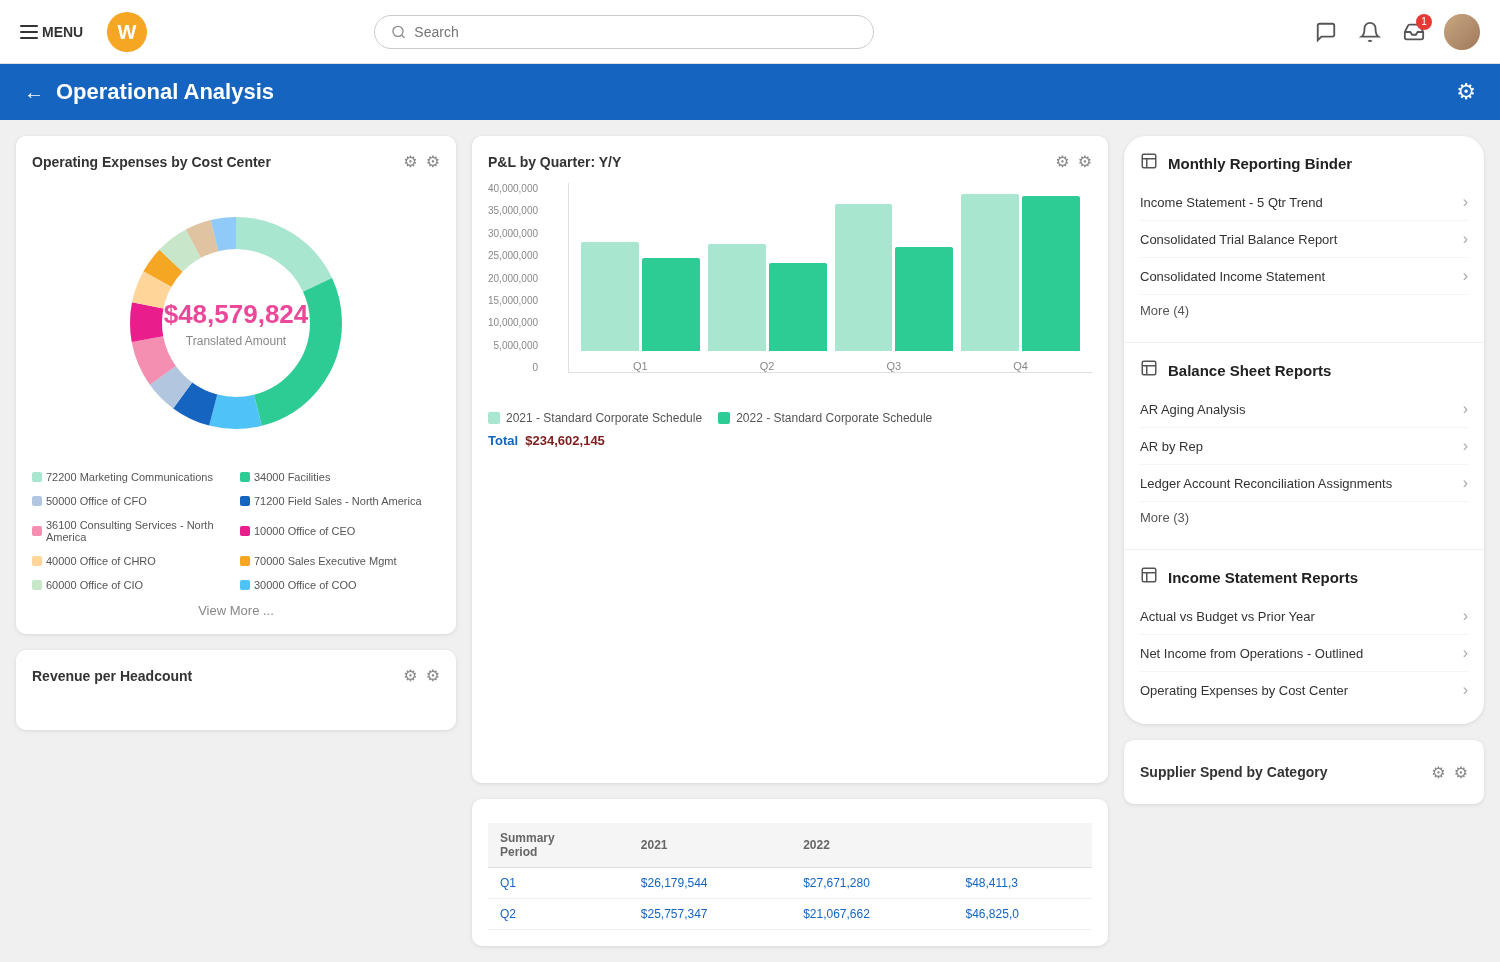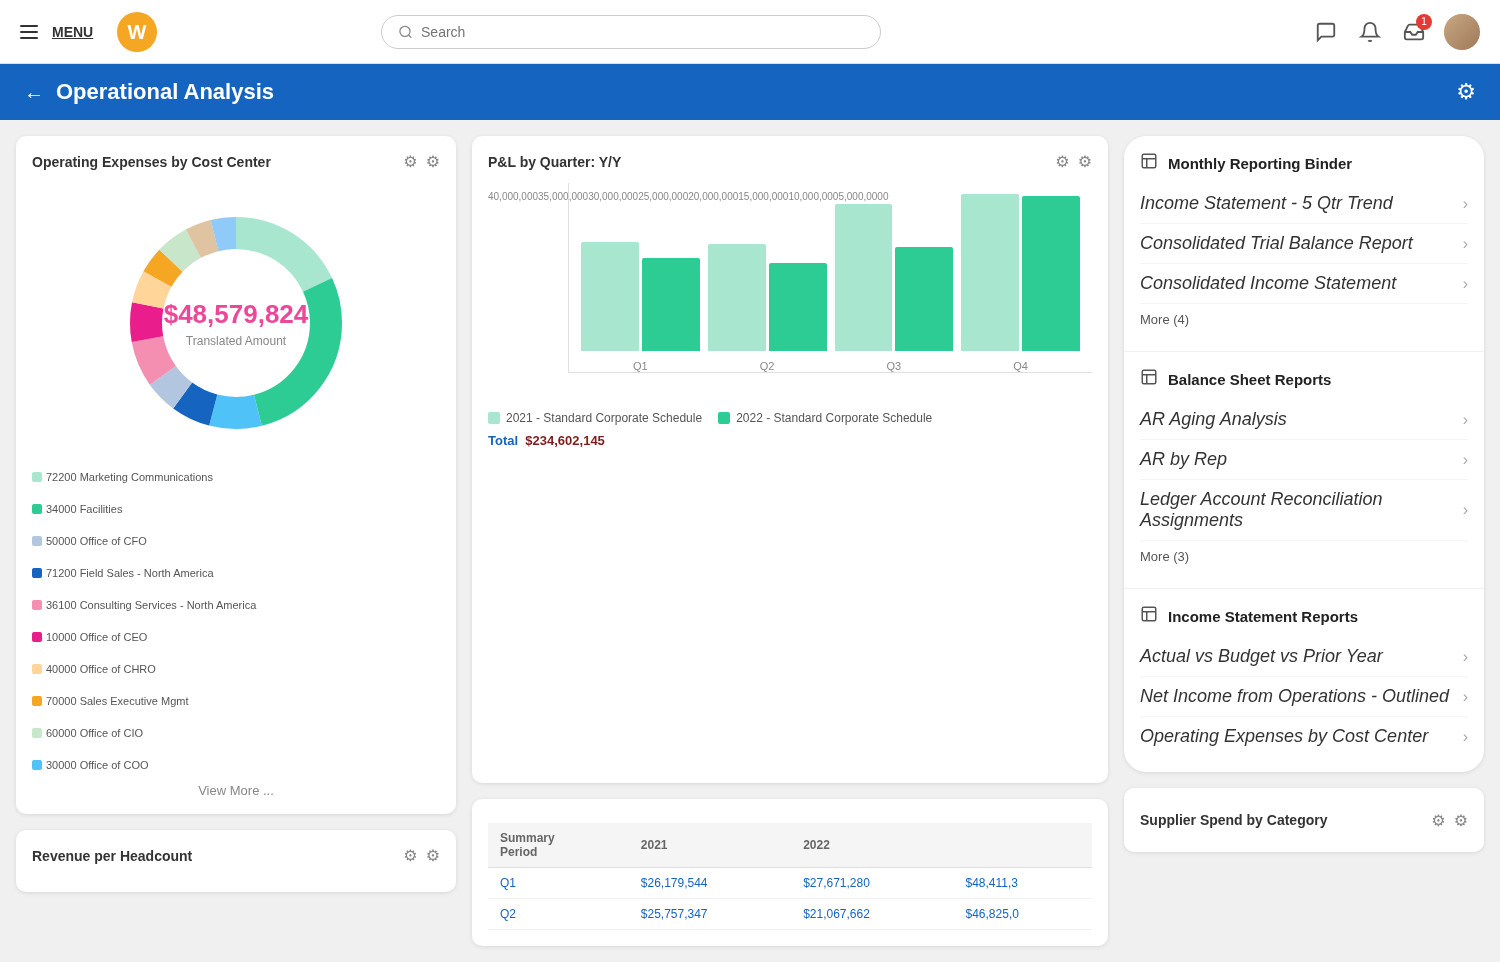--- a/index.html
+++ b/index.html
@@ -8,21 +8,21 @@
     
     .top-nav {
       background: #fff;
       height: 64px;
       display: flex;
       align-items: center;
       padding: 0 20px;
       border-bottom: 1px solid #e0e0e0;
       gap: 16px;
     }
-    .menu-btn { display: flex; align-items: center; gap: 14px; cursor: pointer; font-weight: 600; font-size: 14px; color: #333; text-decoration: underline; }
+    .menu-btn { display: flex; align-items: center; gap: 4px; cursor: pointer; font-weight: 600; font-size: 14px; color: #333; }
     .hamburger { display: flex; flex-direction: column; gap: 4px; }
     .hamburger span { width: 18px; height: 2px; background: #333; border-radius: 1px; }
     .logo { width: 40px; height: 40px; margin-left: 8px; }
     .search-bar {
       flex: 1;
       max-width: 500px;
       margin: 0 auto;
       display: flex;
       align-items: center;
       border: 1px solid #ccc;
@@ -91,21 +91,21 @@
       position: relative;
     }
     .donut-center {
       position: absolute;
       text-align: center;
     }
     .donut-amount { font-size: 26px; font-weight: 700; color: #ec4899; }
     .donut-label { font-size: 12px; color: #888; margin-top: 4px; }
 
     
-    .legend { display: grid; grid-template-columns: 1fr; gap: 20px 8px; margin-top: 8px; font-size: 11px; color: #555; }
+    .legend { display: grid; grid-template-columns: 1fr 1fr; gap: 12px 8px; margin-top: 8px; font-size: 11px; color: #555; }
     .legend-item { display: flex; align-items: center; gap: 4px; }
     .legend-dot { width: 10px; height: 10px; border-radius: 2px; flex-shrink: 0; }
 
     .view-more { text-align: center; color: #888; font-size: 13px; margin-top: 12px; cursor: pointer; }
 
     
     .mid-col { display: flex; flex-direction: column; gap: 16px; }
     .chart-card { flex: 1; }
 
     
@@ -114,27 +114,26 @@
       position: relative;
       padding-left: 80px;
       padding-bottom: 30px;
     }
     .y-axis-labels {
       position: absolute;
       left: 0;
       top: 0;
       bottom: 30px;
       display: flex;
-      flex-direction: row;
+      flex-direction: column;
       justify-content: space-between;
-      align-items: flex-start;
+      align-items: flex-end;
       font-size: 10px;
       color: #888;
       padding-right: 6px;
-      margin-top: 8px;
     }
     .bars-container {
       height: 100%;
       display: flex;
       align-items: flex-end;
       gap: 8px;
       border-left: 1px solid #e0e0e0;
       border-bottom: 1px solid #e0e0e0;
       padding: 0 12px;
     }
@@ -172,21 +171,21 @@
 
     .report-item {
       display: flex;
       align-items: center;
       justify-content: space-between;
       padding: 9px 0;
       border-bottom: 1px solid #f5f5f5;
       cursor: pointer;
     }
     .report-item:last-child { border-bottom: none; }
-    .report-item-label { font-size: 18px; color: #333; font-style: italic; }
+    .report-item-label { font-size: 13px; color: #333; }
     .report-item-arrow { color: #aaa; font-size: 16px; }
     .more-link { font-size: 13px; color: #555; padding: 8px 0; cursor: pointer; }
   </style>
 </head>
 <body>
 
 <div class="top-nav">
   <div class="menu-btn">
     <div class="hamburger">
       <span></span>
@@ -314,21 +313,21 @@
             <span>60000 Office of CIO</span>
           </div>
           <div class="legend-item">
             <div class="legend-dot" style="background:#4fc3f7"></div>
             <span>30000 Office of COO</span>
           </div>
         </div>
       <div class="view-more">View More ...</div>
     </div>
 
-    <div class="card" style="height:62px;">
+    <div class="card" style="height:80px;">
       <div class="card-title-row">
         <span class="card-title">Revenue per Headcount</span>
         <div class="card-icons">
           <span>⚙</span>
           <span>⚙</span>
         </div>
       </div>
     </div>
   </div>
 

